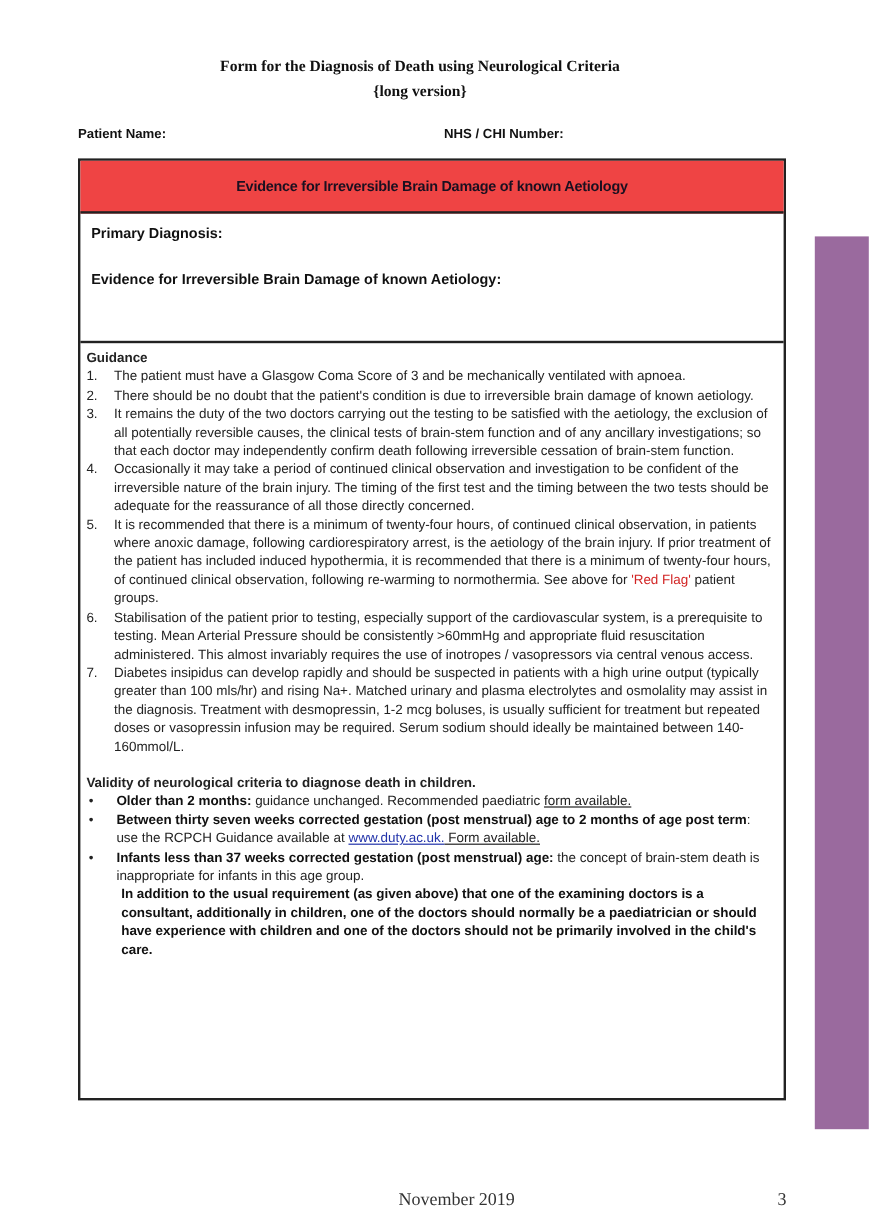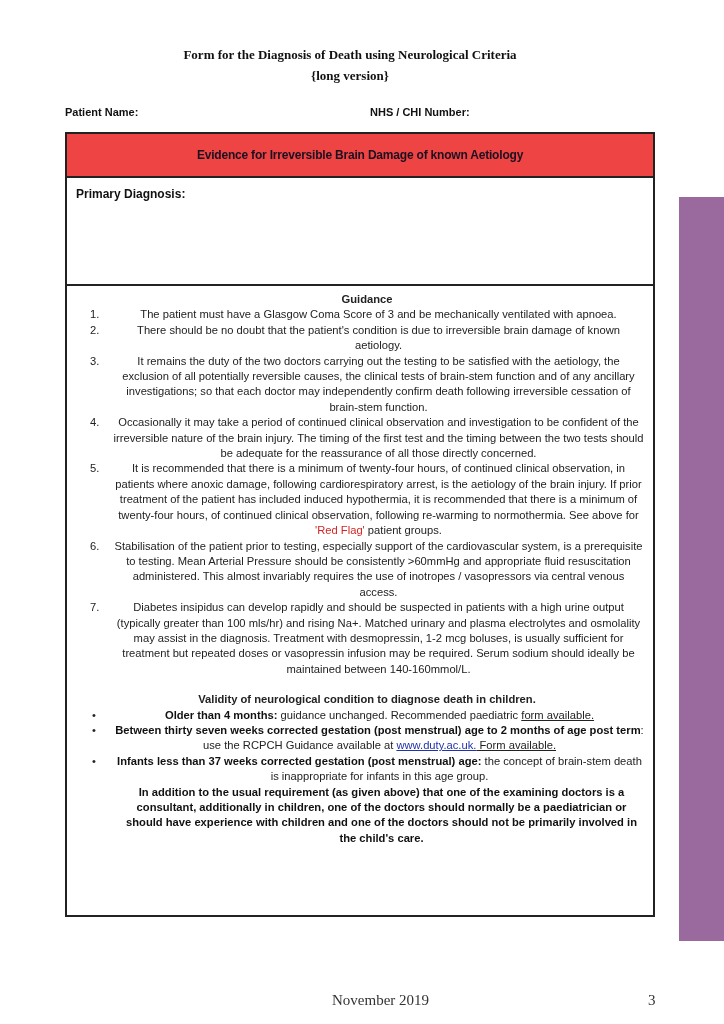--- a/index.html
+++ b/index.html
@@ -4,21 +4,21 @@
 <style>
   html, body { margin: 0; padding: 0; background: #ffffff; }
   body { width: 724px; height: 1024px; position: relative; overflow: hidden; font-family: "Liberation Serif", serif; color: #111; }
   .title { position: absolute; left: 0; width: 700px; top: 44px; text-align: center; font-family: "Liberation Serif", serif; font-weight: bold; font-size: 13px; line-height: 21px; }
   .patient-row { position: absolute; top: 106px; left: 65px; width: 580px; font-family: "Liberation Sans", sans-serif; font-weight: bold; font-size: 11px; }
   .patient-row .nhs { position: absolute; left: 305px; top: 0; }
   .box { position: absolute; left: 65px; top: 132px; width: 590px; height: 785px; border: 2px solid #222; box-sizing: border-box; }
   .box-header { height: 42px; background: #ef4444; border-bottom: 2px solid #222; display: flex; align-items: center; justify-content: center; font-family: "Liberation Sans", sans-serif; font-weight: bold; font-size: 12px; color: #1a1020; letter-spacing: -0.2px; }
   .evidence { height: 108px; border-bottom: 2px solid #222; padding: 9px 9px; box-sizing: border-box; font-family: "Liberation Sans", sans-serif; font-weight: bold; font-size: 12px; }
   .evidence .lbl2 { margin-top: 25px; }
-  .guidance { padding: 6px 9px 0 23px; font-family: "Liberation Sans", sans-serif; font-size: 11.2px; line-height: 15.4px; color: #222; text-align: center; }
+  .guidance { padding: 6px 9px 0 5px; font-family: "Liberation Sans", sans-serif; font-size: 11.2px; line-height: 15.4px; color: #222; }
   .guidance .gh { font-weight: bold; }
   ol { margin: 0; padding: 0; list-style: none; }
   ol li { position: relative; padding-left: 23px; }
   ol li .num { position: absolute; left: 0; top: 0; }
   .red { color: #d22424; }
   .validity { margin-top: 15px; }
   .validity .vh { font-weight: bold; }
   ul { margin: 0; padding: 0; list-style: none; }
   ul li { position: relative; padding-left: 25px; }
   ul li .bullet { position: absolute; left: 2px; top: 0; }
@@ -42,40 +42,41 @@
 <div class="patient-row">
   <span>Patient Name:</span>
   <span class="nhs">NHS / CHI Number:</span>
 </div>
 
 <div class="box">
   <div class="box-header">Evidence for Irreversible Brain Damage of known Aetiology</div>
 
   <div class="evidence">
     <div>Primary Diagnosis:</div>
+    <div class="lbl2">Evidence for Irreversible Brain Damage of known Aetiology:</div>
   </div>
 
   <div class="guidance">
     <div class="gh">Guidance</div>
     <ol>
       <li><span class="num">1.</span><span>The patient must have a Glasgow Coma Score of 3 and be mechanically ventilated with apnoea.</span></li>
       <li><span class="num">2.</span><span>There should be no doubt that the patient's condition is due to irreversible brain damage of known aetiology.</span></li>
       <li><span class="num">3.</span><span>It remains the duty of the two doctors carrying out the testing to be satisfied with the aetiology, the exclusion of all potentially reversible causes, the clinical tests of brain-stem function and of any ancillary investigations; so that each doctor may independently confirm death following irreversible cessation of brain-stem function.</span></li>
       <li><span class="num">4.</span><span>Occasionally it may take a period of continued clinical observation and investigation to be confident of the irreversible nature of the brain injury. The timing of the first test and the timing between the two tests should be adequate for the reassurance of all those directly concerned.</span></li>
       <li><span class="num">5.</span><span>It is recommended that there is a minimum of twenty-four hours, of continued clinical observation, in patients where anoxic damage, following cardiorespiratory arrest, is the aetiology of the brain injury. If prior treatment of the patient has included induced hypothermia, it is recommended that there is a minimum of twenty-four hours, of continued clinical observation, following re-warming to normothermia. See above for </span><span class="red">'Red Flag'</span><span> patient groups.</span></li>
       <li><span class="num">6.</span><span>Stabilisation of the patient prior to testing, especially support of the cardiovascular system, is a prerequisite to testing. Mean Arterial Pressure should be consistently &gt;60mmHg and appropriate fluid resuscitation administered. This almost invariably requires the use of inotropes / vasopressors via central venous access.</span></li>
       <li><span class="num">7.</span><span>Diabetes insipidus can develop rapidly and should be suspected in patients with a high urine output (typically greater than 100 mls/hr) and rising Na+. Matched urinary and plasma electrolytes and osmolality may assist in the diagnosis. Treatment with desmopressin, 1-2 mcg boluses, is usually sufficient for treatment but repeated doses or vasopressin infusion may be required. Serum sodium should ideally be maintained between 140-160mmol/L.</span></li>
     </ol>
 
     <div class="validity">
-      <div class="vh">Validity of neurological condition to diagnose death in children.</div>
+      <div class="vh">Validity of neurological criteria to diagnose death in children.</div>
       <ul>
         <li>
           <span class="bullet">•</span>
-          <span class="b">Older than 4 months:</span><span> guidance unchanged. Recommended paediatric </span><span class="u">form available.</span>
+          <span class="b">Older than 2 months:</span><span> guidance unchanged. Recommended paediatric </span><span class="u">form available.</span>
         </li>
         <li>
           <span class="bullet">•</span>
           <span class="b">Between thirty seven weeks corrected gestation (post menstrual) age to 2 months of age post term</span><span>: use the RCPCH Guidance available at </span><span class="link">www.duty.ac.uk.</span><span class="u"> Form available.</span>
         </li>
         <li>
           <span class="bullet">•</span>
           <span class="b">Infants less than 37 weeks corrected gestation (post menstrual) age:</span><span> the concept of brain-stem death is inappropriate for infants in this age group.</span>
         </li>
       </ul>

